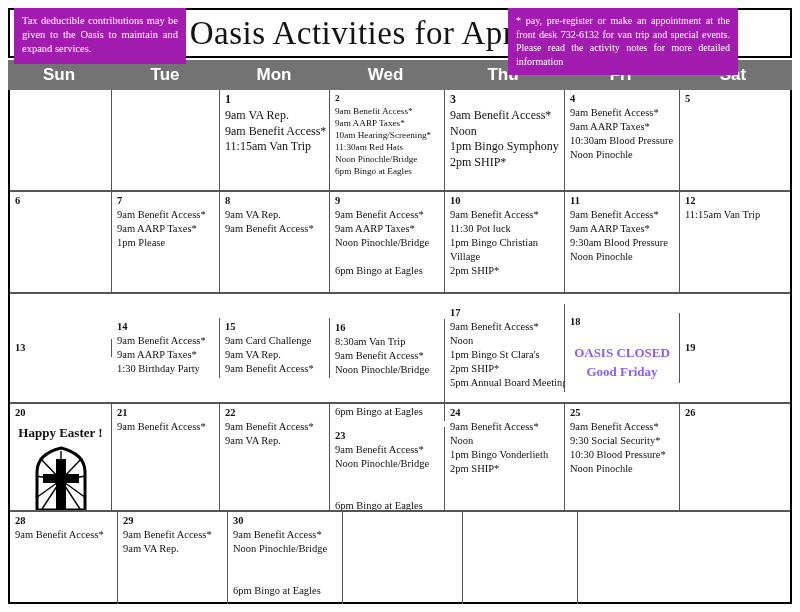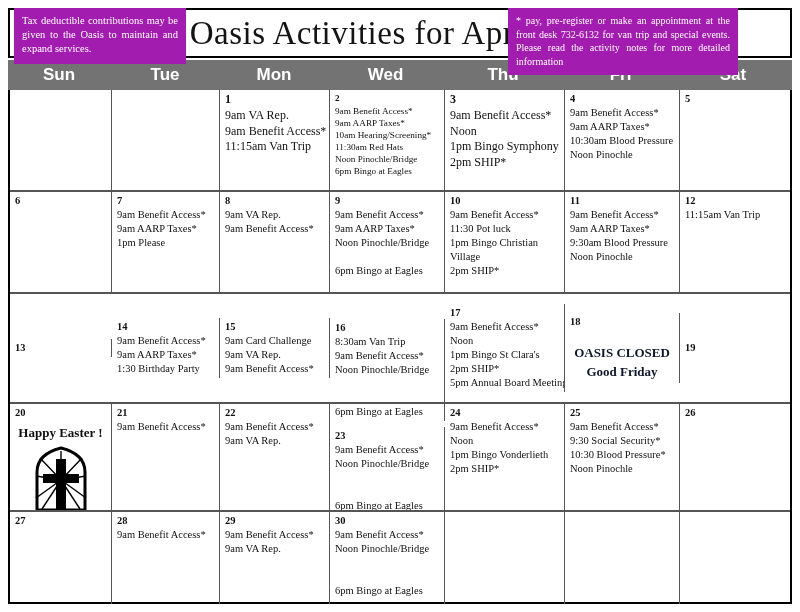--- a/index.html
+++ b/index.html
@@ -103,21 +103,21 @@
   .ev.spacer { visibility: hidden; }
   .cell.big .ev, .cell.big .daynum { font-size: 12px; }
   .cell.tiny .ev, .cell.tiny .daynum { font-size: 9.2px; line-height: 1.3; }
 
   
   .special {
     text-align: center;
     font-weight: bold;
     font-size: 13px;
     font-family: "Liberation Serif", serif;
-    color: #0f172a;
+    color: #8b5cf6;
     line-height: 1.45;
     margin-top: 16px;
   }
   .easter-label {
     text-align: center;
     font-weight: bold;
     font-size: 13px;
     font-family: "Liberation Serif", serif;
     color: #111;
     margin-top: 6px;
@@ -381,23 +381,20 @@
           <div class="ev">9am Benefit Access*</div>
           <div class="ev">9:30 Social Security*</div>
           <div class="ev">10:30 Blood Pressure*</div>
           <div class="ev">Noon Pinochle</div>
         </div>
         <div class="cell" style="width: 110px;">
           <div class="daynum">26</div>
         </div>
       </div>
       <div class="week" style="height: 92px;">
-        <div class="cell" style="width: 102px;">
-          <div class="daynum">27</div>
-        </div>
         <div class="cell" style="width: 108px;">
           <div class="daynum">28</div>
           <div class="ev">9am Benefit Access*</div>
         </div>
         <div class="cell" style="width: 110px;">
           <div class="daynum">29</div>
           <div class="ev">9am Benefit Access*</div>
           <div class="ev">9am VA Rep.</div>
         </div>
         <div class="cell" style="width: 115px;">

